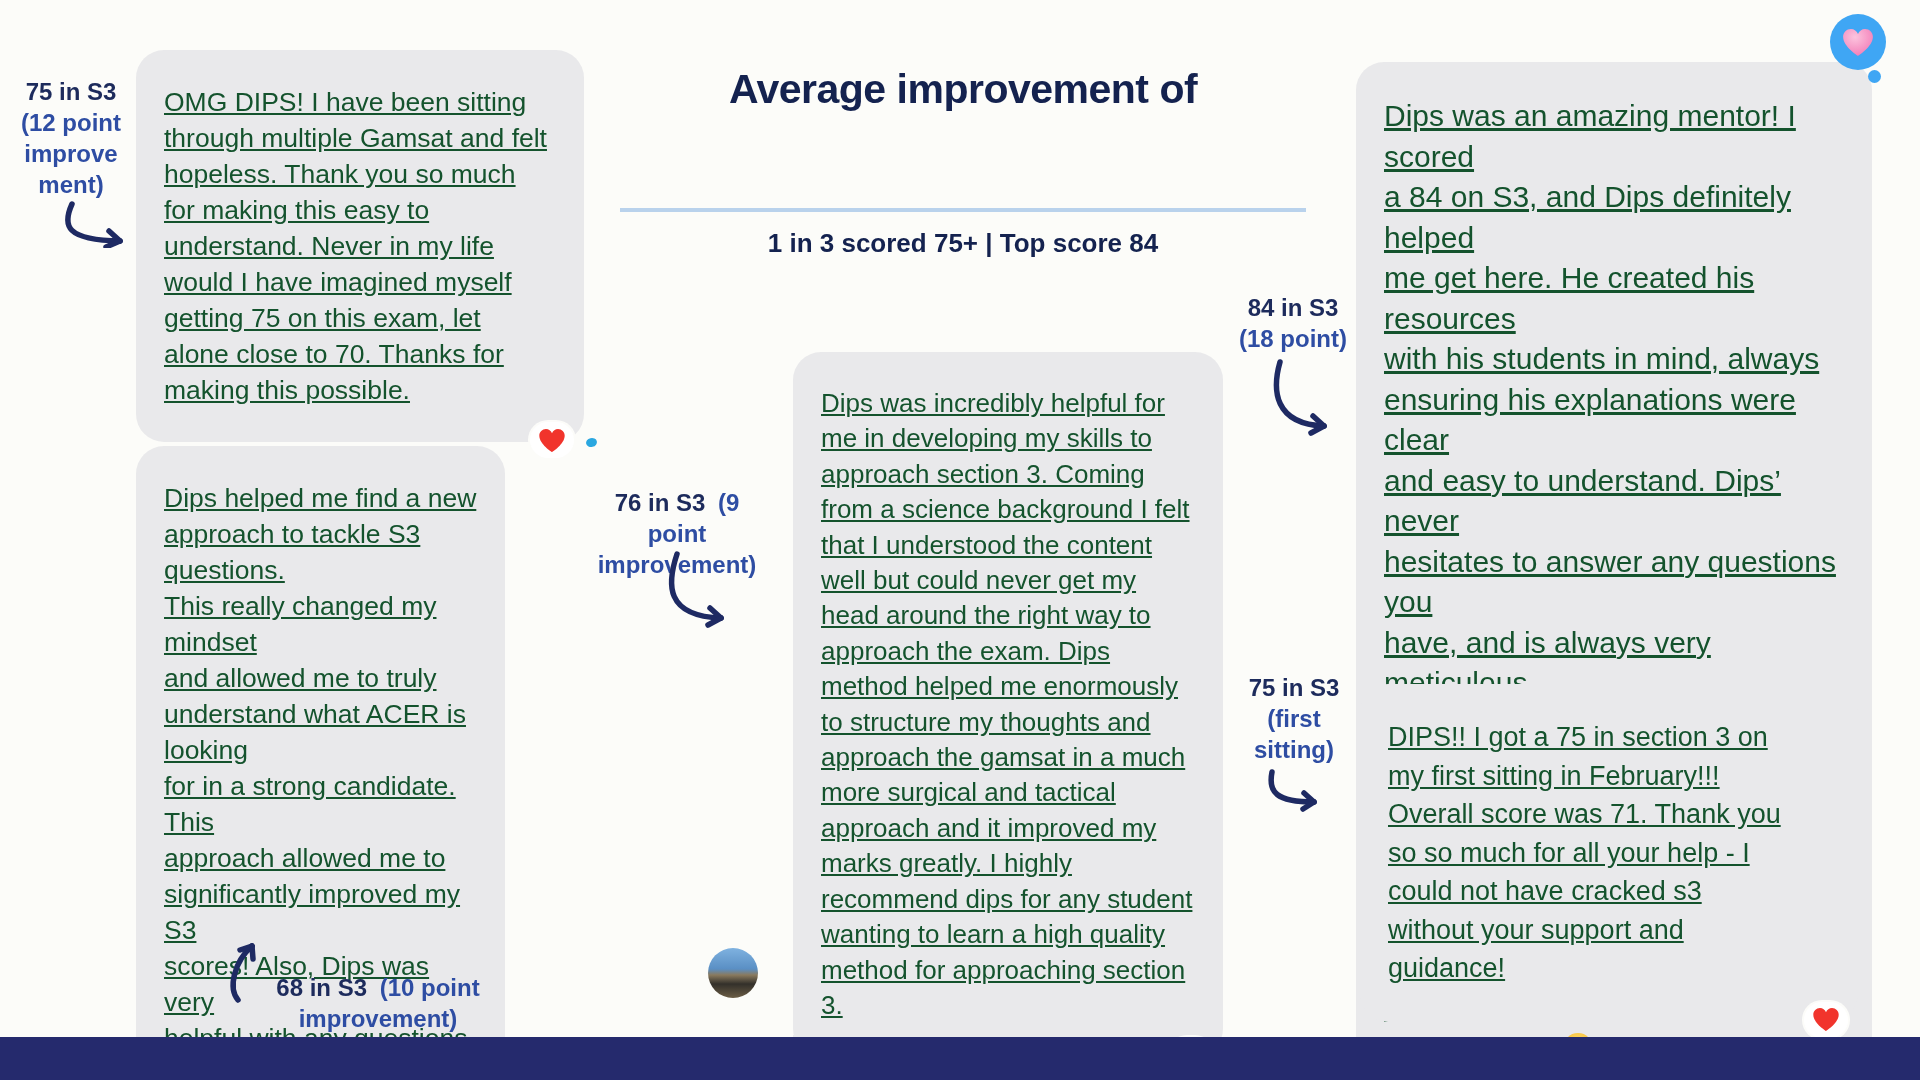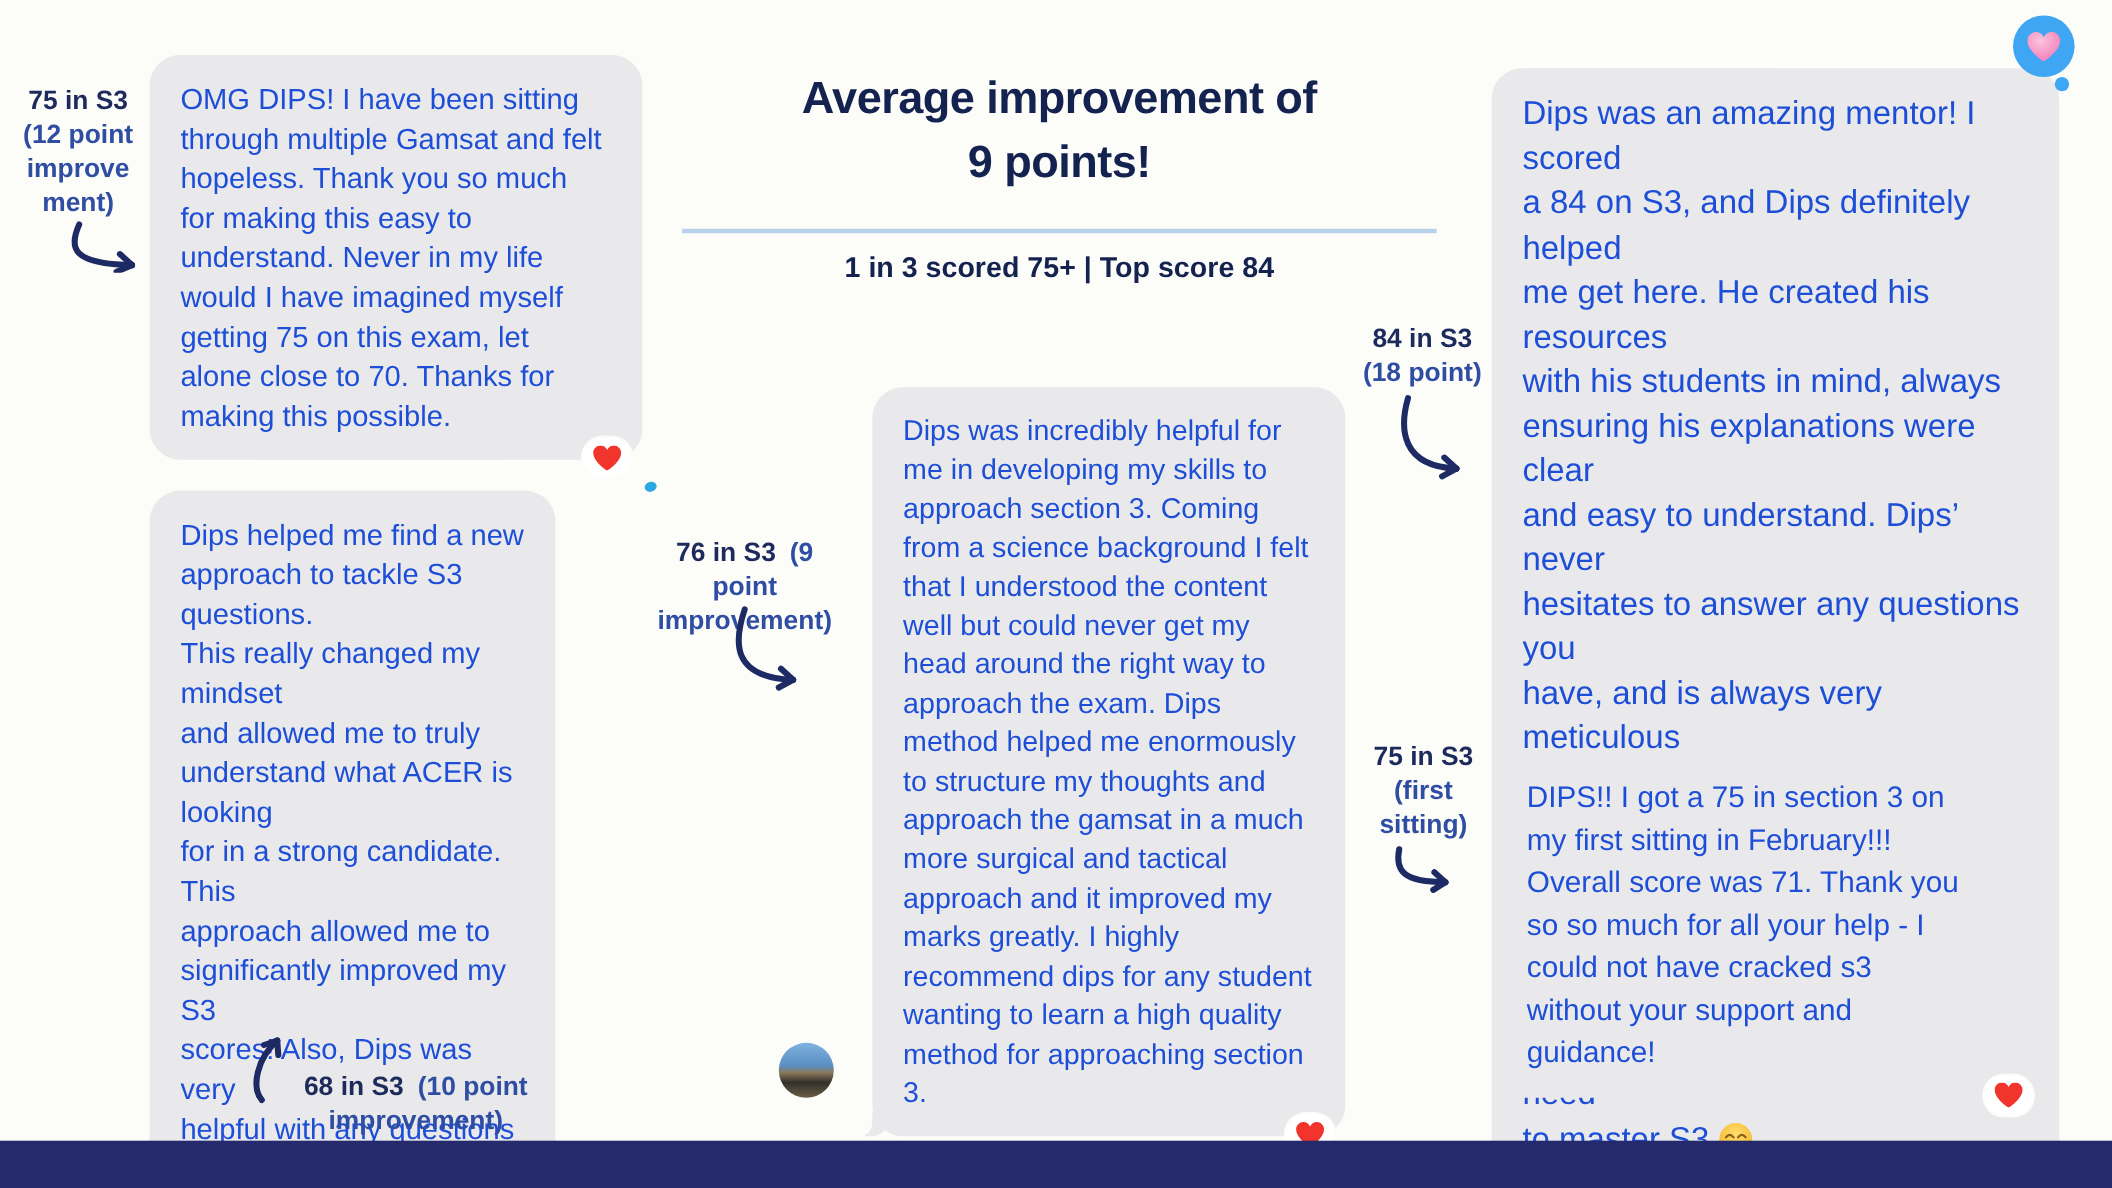--- a/index.html
+++ b/index.html
@@ -1,21 +1,21 @@
 <!DOCTYPE html>
 <html><head>
 <meta charset="utf-8">
 <style>
   html,body{margin:0;padding:0;}
   body{width:1920px;height:1080px;position:relative;overflow:hidden;
        background:#fcfcf9;font-family:"Liberation Sans", sans-serif;}
 
   
   .bubble{position:absolute;background:#e9e9eb;border-radius:28px;
-          padding:22px 28px;color:#1d4ed8;box-sizing:border-box;}
+          padding:34px 28px;color:#14532d;box-sizing:border-box;text-decoration:underline;}
   .bubble-text{white-space:pre-line;}
   .b-left  {font-size:26.5px;line-height:36px;}
   .b-center{font-size:26px;line-height:35.4px;}
   .b-right {font-size:30px;line-height:40.5px;}
   .b-br    {font-size:27px;line-height:38.5px;}
   .tail-bl::before{content:'';position:absolute;left:-7px;bottom:0;width:22px;height:22px;
                    background:#e9e9eb;border-bottom-right-radius:16px;}
   .tail-bl::after{content:'';position:absolute;left:-13px;bottom:0;width:13px;height:24px;
                   background:#fcfcf9;border-bottom-right-radius:12px;}
 
@@ -50,21 +50,20 @@
   .avatar{position:absolute;left:708px;top:948px;width:50px;height:50px;border-radius:50%;
           background:linear-gradient(180deg,#7fb2e0 0%,#5a8fc4 42%,#8a7a5e 54%,#33302a 72%,#6b5d45 100%);
           box-shadow:0 0 0 2px #fcfcf9;}
   .emoji-last{display:flex;align-items:center;gap:8px;text-align:center;}
 </style>
 </head>
 <body>
 
 <div class="title">
   <div>Average improvement of</div>
-  <div>9 points!</div>
 </div>
 <div class="divider"></div>
 <div class="subtitle">1 in 3 scored 75+ |  Top score 84</div>
 
 <div class="anno" style="left:12px;top:76px;width:118px;">
   <div class="dk">75 in S3</div>
   <div class="lt pre">(12 point
 improve
 ment)</div>
 </div>

